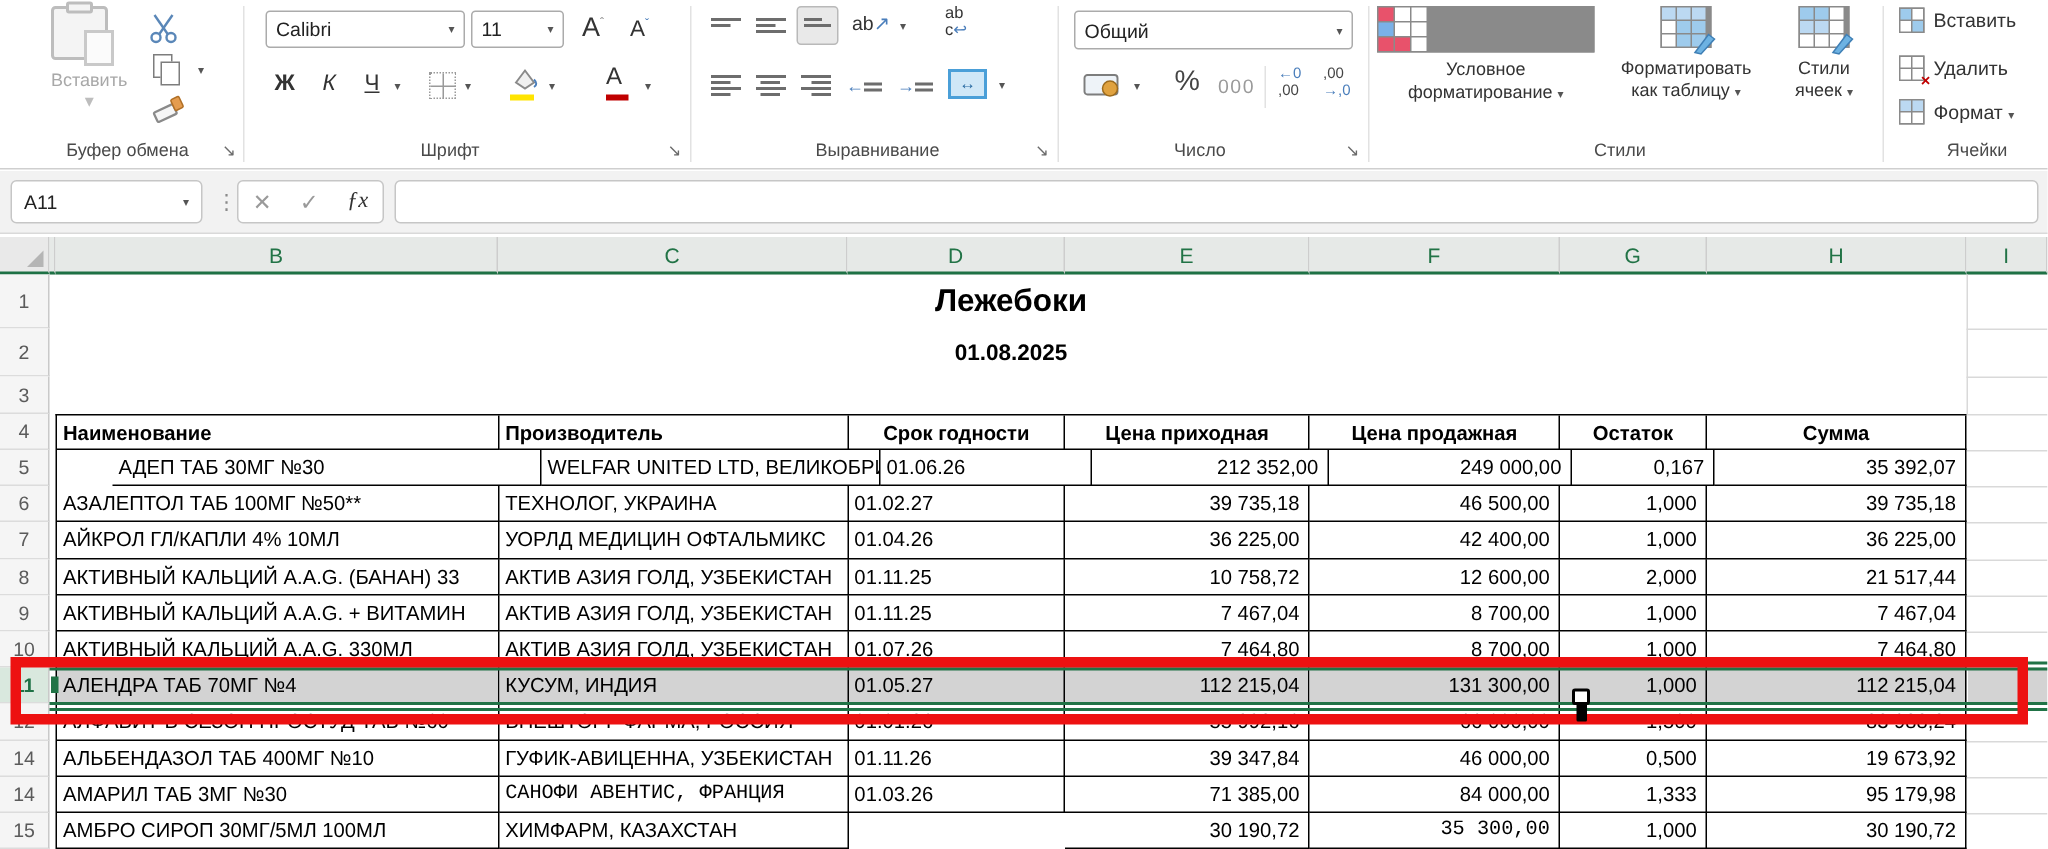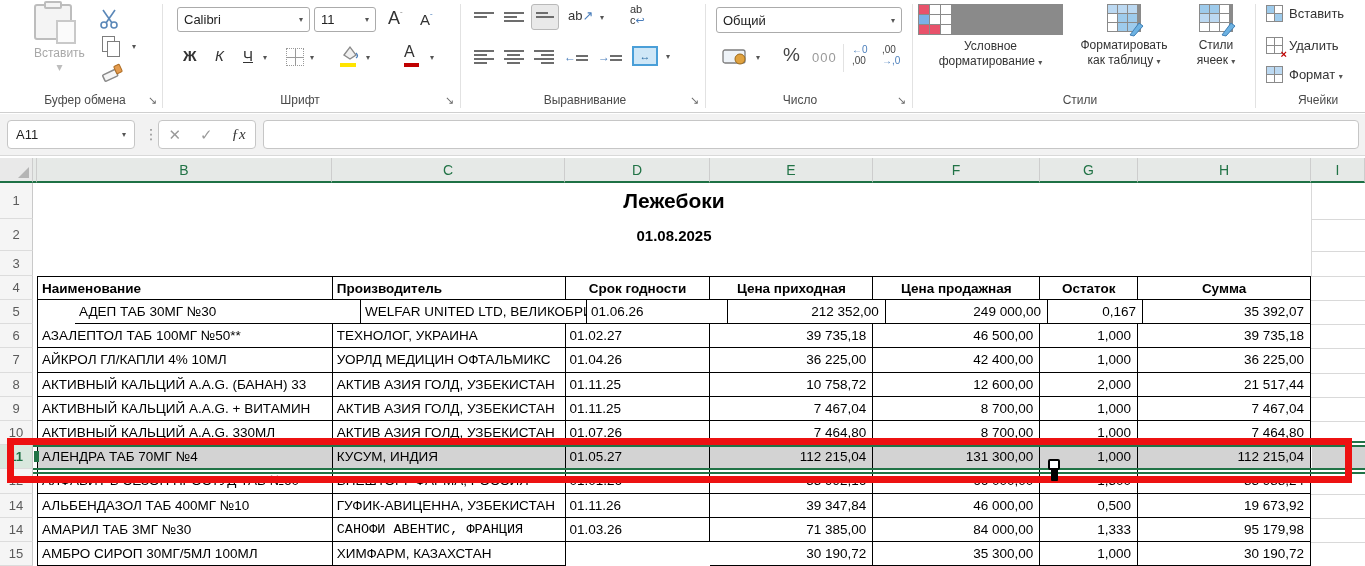--- a/index.html
+++ b/index.html
@@ -456,21 +456,21 @@
         <div class="tcell ar" style="width: 163px;">71 385,00</div>
         <div class="tcell ar" style="width: 167px;">84 000,00</div>
         <div class="tcell ar" style="width: 98px;">1,333</div>
         <div class="tcell ar" style="width: 173px;">95 179,98</div>
       </div>
       <div class="trow" style="height: 24.2px;">
         <div class="tcell al" style="width: 295px;">АМБРО СИРОП 30МГ/5МЛ 100МЛ</div>
         <div class="tcell al" style="width: 233px;">ХИМФАРМ, КАЗАХСТАН</div>
         <div class="tcell al" style="width: 145px; margin-top: 27px;">01.08.26</div>
         <div class="tcell ar" style="width: 163px;">30 190,72</div>
-        <div class="tcell ar" style="width: 167px;">35 300,00</div>
+        <div class="tcell ar" style="width: 167px; font-family: Liberation Mono, monospace;">35 300,00</div>
         <div class="tcell ar" style="width: 98px;">1,000</div>
         <div class="tcell ar" style="width: 173px;">30 190,72</div>
       </div>
     </div>
   <div id="iFill"></div>
   <div class="selline" style="top:285px;"></div>
   <div class="selline" style="top:289px;height:1.5px;"></div>
   <div class="selline" style="top:312px;"></div>
   <div class="selline" style="top:316px;height:1.5px;"></div>
   <div id="selhandle"></div>

